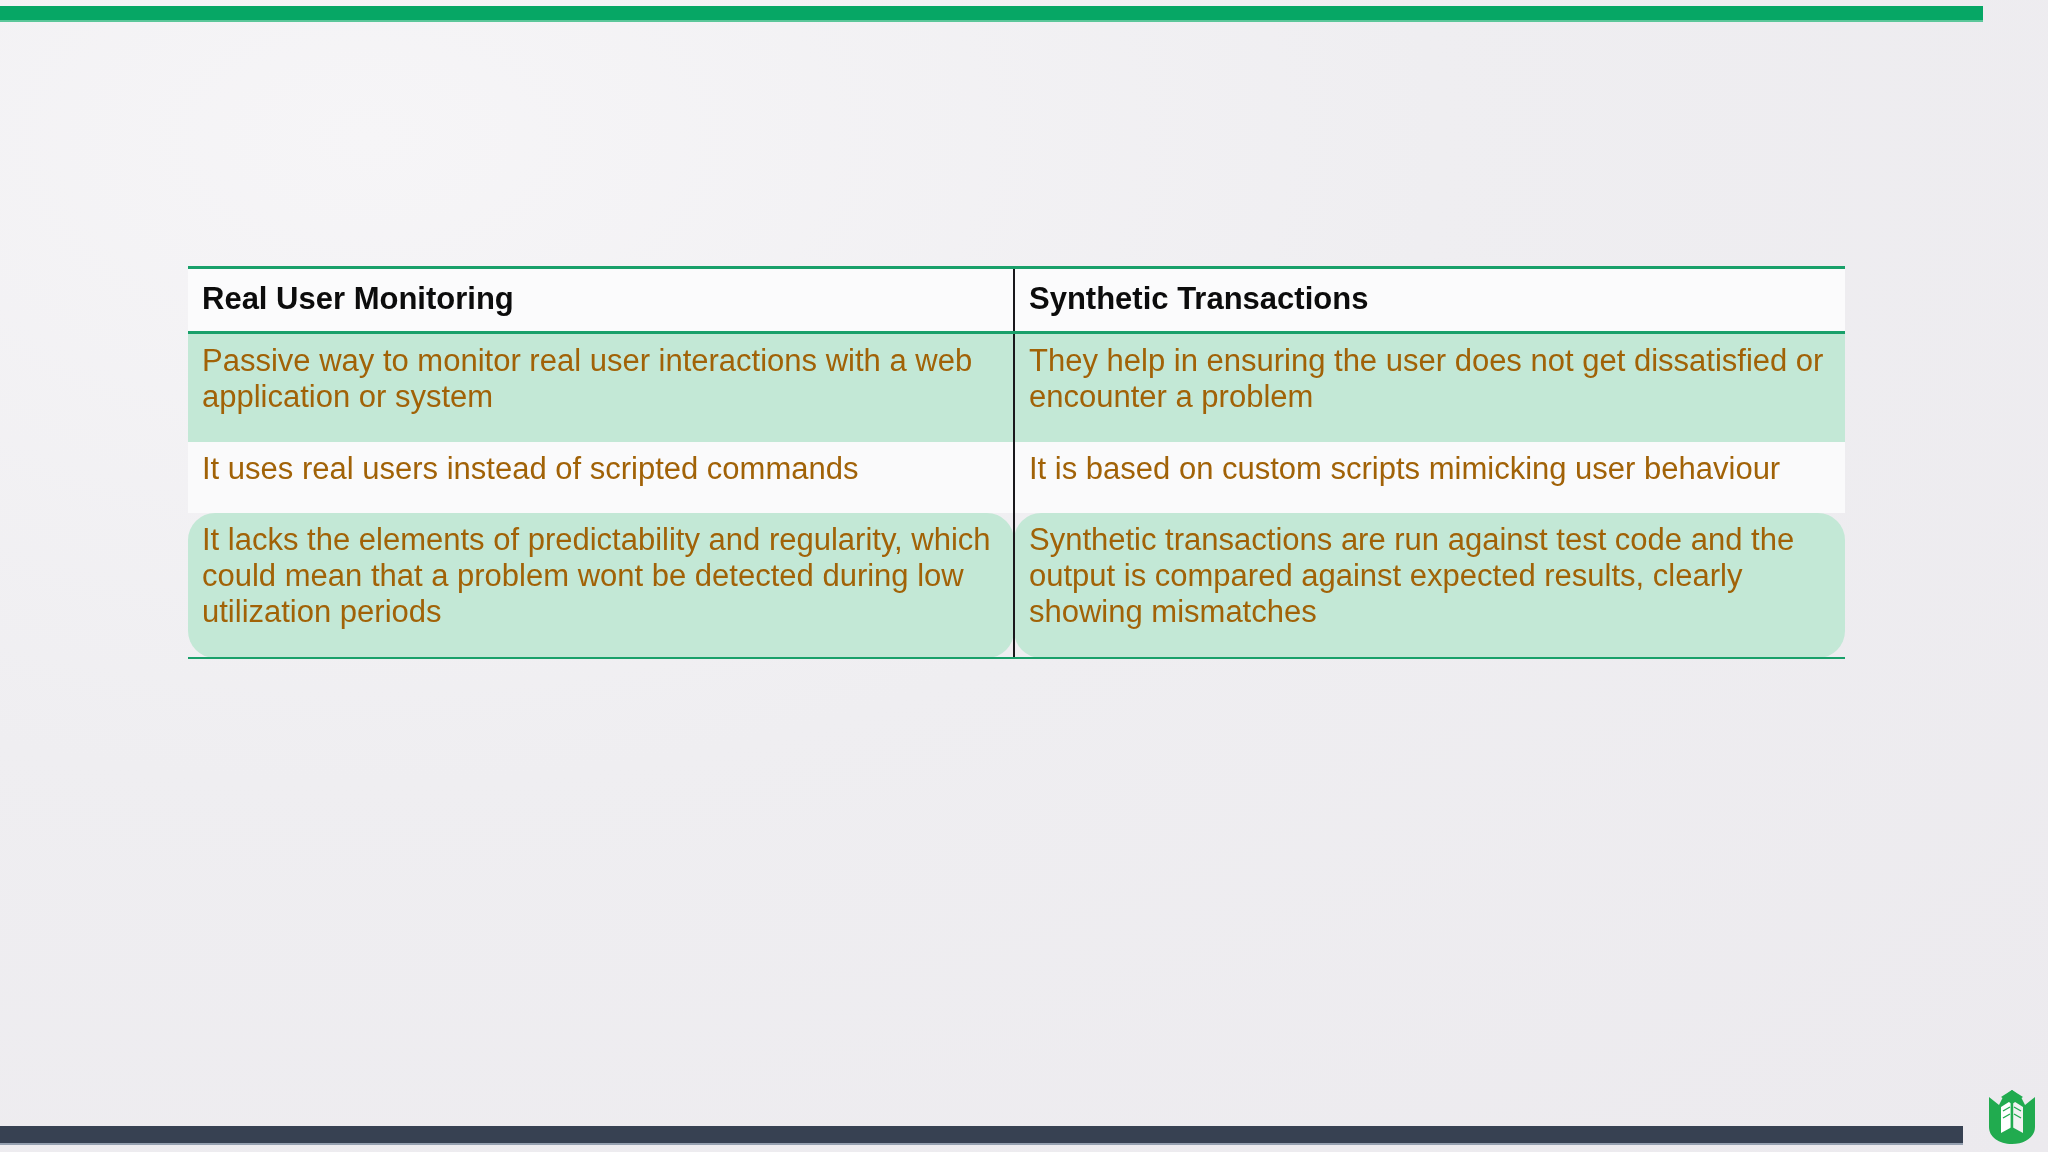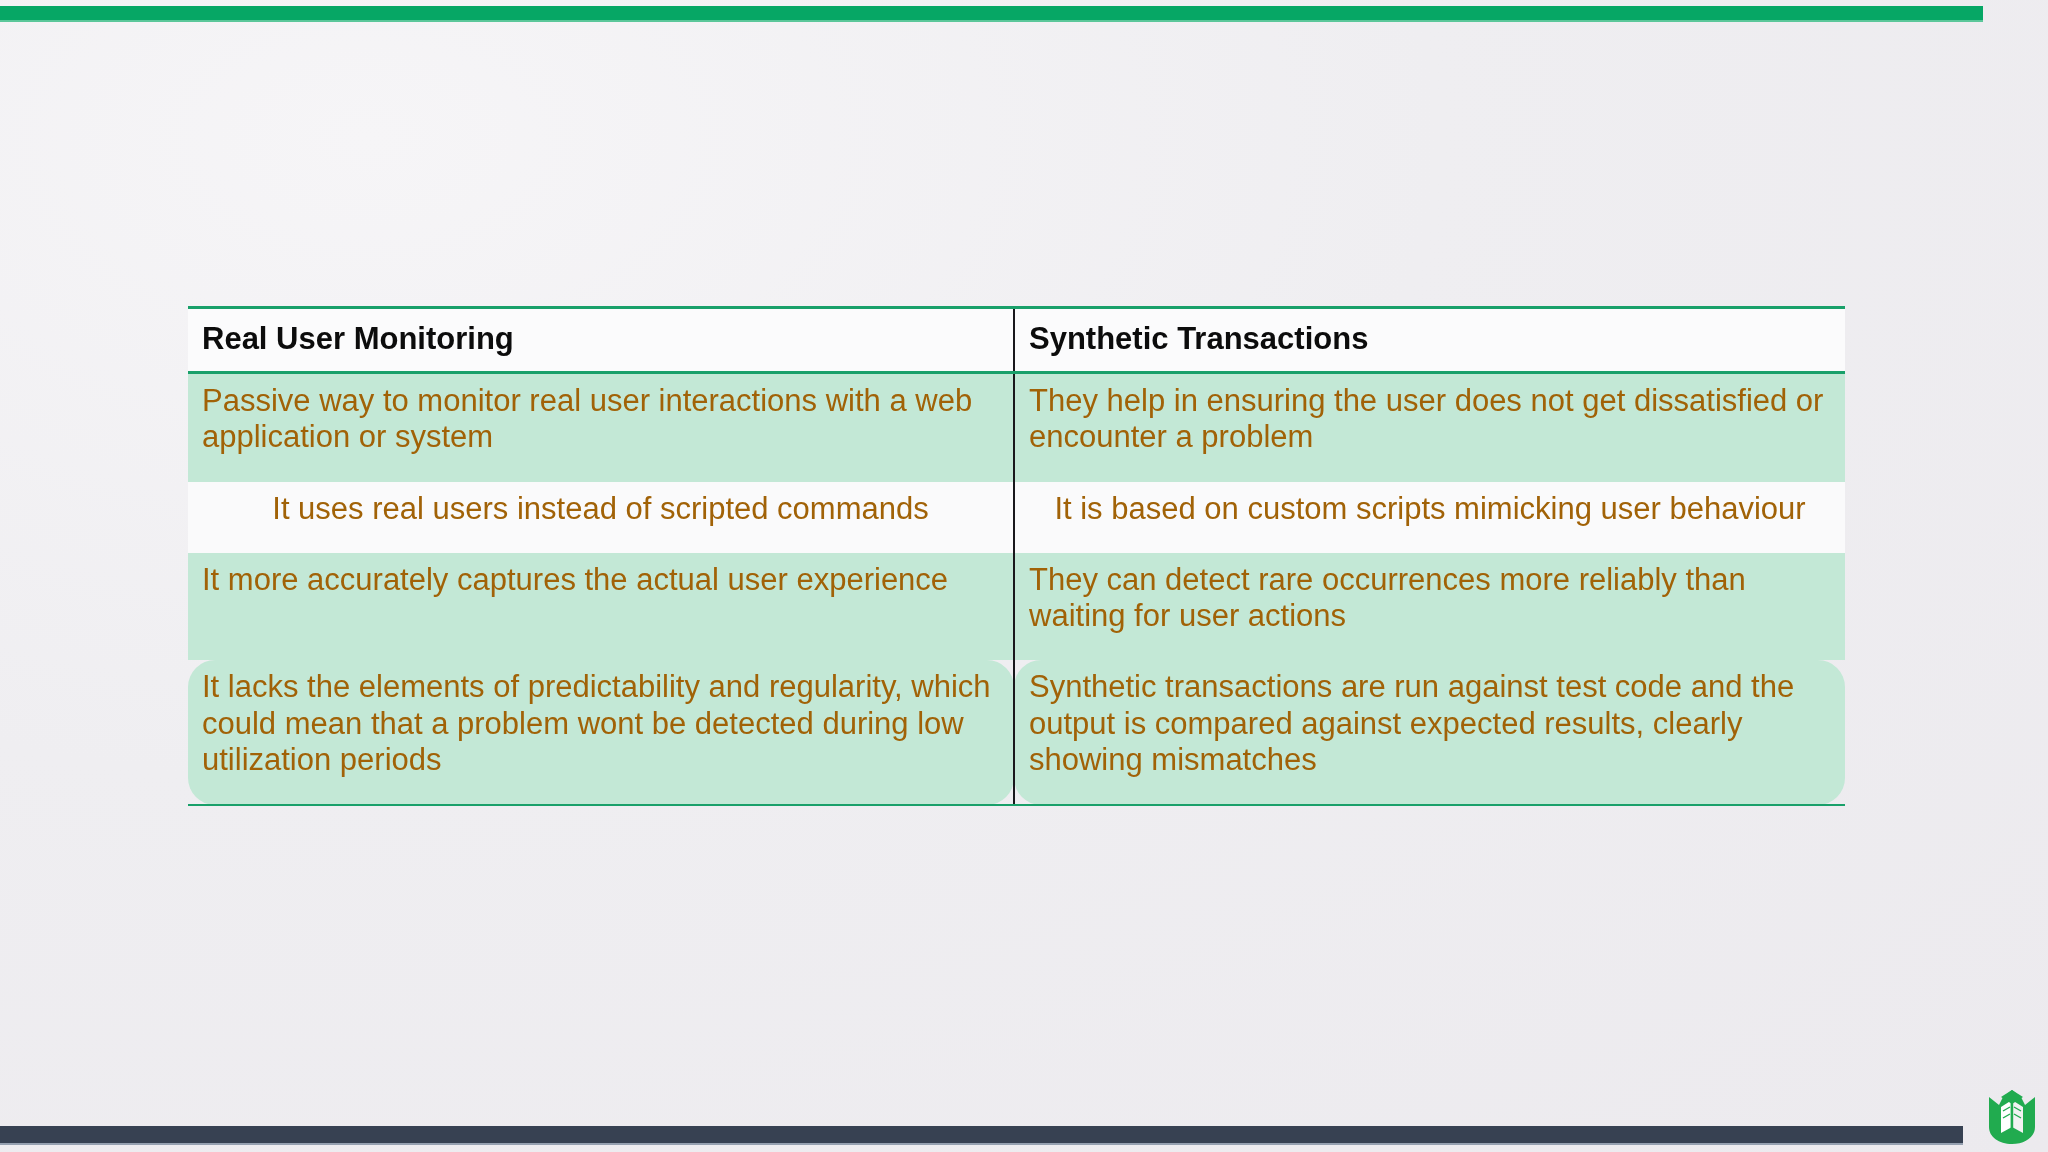--- a/index.html
+++ b/index.html
@@ -54,21 +54,20 @@
     position: absolute;
     left: 188px;
     top: 266px;
     width: 1657px;
   }
 
   table.cmp {
     width: 100%;
     border-collapse: collapse;
     table-layout: fixed;
-    margin-top: 40px;
   }
 
   table.cmp col.c1 { width: 826px; }
   table.cmp col.c2 { width: 831px; }
 
   table.cmp thead th {
     text-align: left;
     vertical-align: middle;
     font-size: 31px;
     font-weight: 700;
@@ -83,21 +82,21 @@
   table.cmp tbody td {
     text-align: left;
     vertical-align: top;
     font-size: 31px;
     line-height: 1.17;
     color: #a16207;
     padding: 9px 14px 26px 14px;
   }
 
   table.cmp tbody tr.shaded td { background: #c3e8d6; }
-  table.cmp tbody tr.plain  td { background: #fafafb; text-align: center; }
+  table.cmp tbody tr.plain  td { background: #fafafb; }
 
   table.cmp tbody tr:last-child td { border-bottom: 2px solid #19a06a; border-radius: 27px; }
 
   
   table.cmp th.col2,
   table.cmp td.col2 { border-left: 2px solid #19181c; }
 
   
   .bottom-bar {
     position: absolute;
@@ -141,24 +140,20 @@
       <tbody>
         <tr class="shaded">
           <td class="col1">Passive way to monitor real user interactions with a web application or system</td>
           <td class="col2">They help in ensuring the user does not get dissatisfied or encounter a problem</td>
         </tr>
         <tr class="plain">
           <td class="col1">It uses real users instead of scripted commands</td>
           <td class="col2">It is based on custom scripts mimicking user behaviour</td>
         </tr>
         <tr class="shaded">
-          <td class="col1">It more accurately captures the actual user experience</td>
-          <td class="col2">They can detect rare occurrences more reliably than waiting for user actions</td>
-        </tr>
-        <tr class="shaded">
           <td class="col1">It lacks the elements of predictability and regularity, which could mean that a problem wont be detected during low utilization periods</td>
           <td class="col2">Synthetic transactions are run against test code and the output is compared against expected results, clearly showing mismatches</td>
         </tr>
       </tbody>
     </table>
   </div>
 
   <div class="bottom-bar"></div>
 
   <div class="logo">

